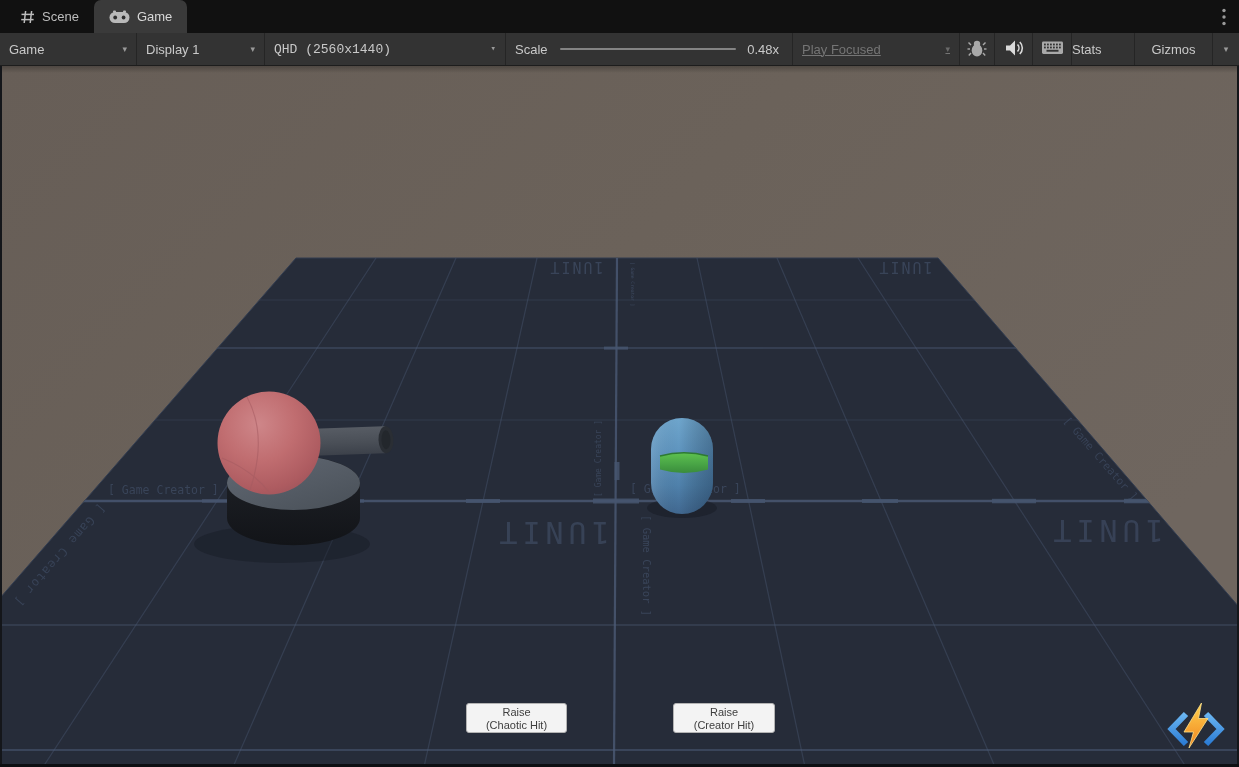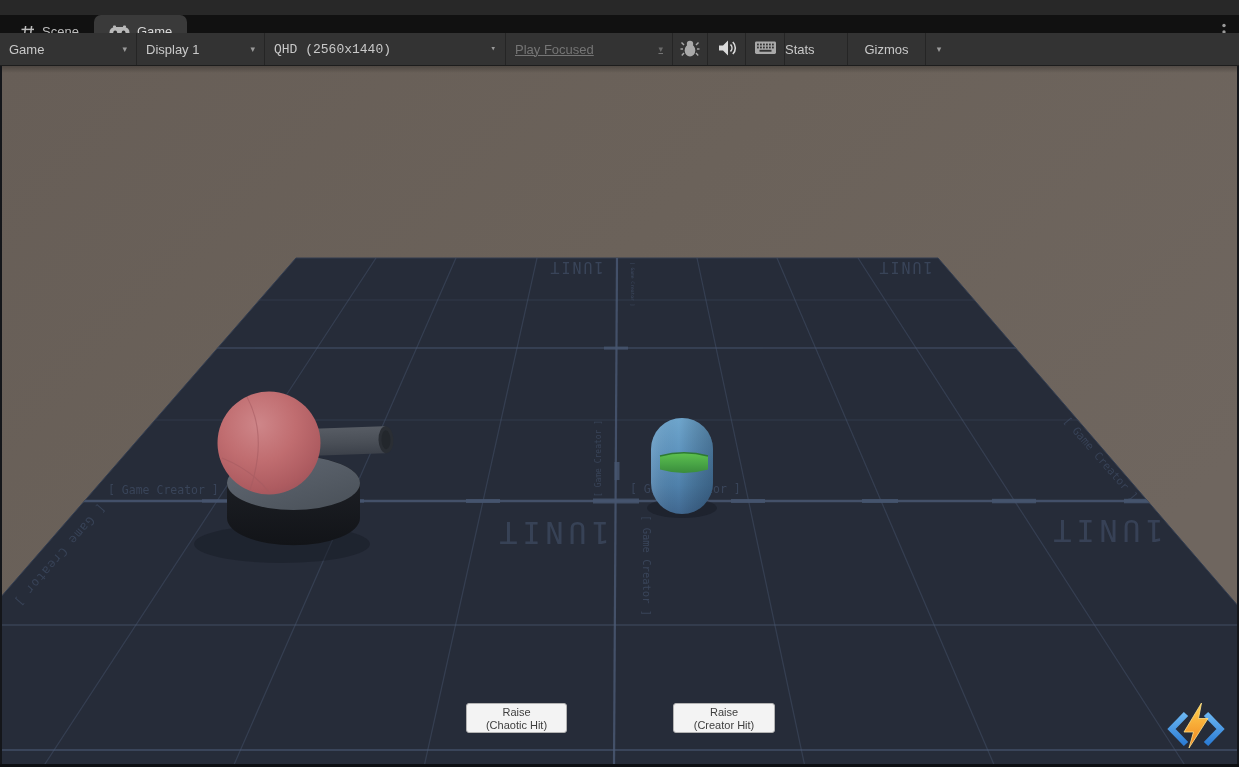--- a/index.html
+++ b/index.html
@@ -2,21 +2,21 @@
 <html><head>
 <meta charset="utf-8">
 <title>Game View</title>
 <style>
   * { margin:0; padding:0; box-sizing:border-box; }
   html,body { width:1239px; height:767px; overflow:hidden; background:#282828;
               font-family:"Liberation Sans", sans-serif; }
   #app { position:relative; width:1239px; height:767px; }
 
   
-  .tabbar { position:absolute; top:15px; left:0; width:1239px; height:33px;
+  .tabbar { position:absolute; top:0; left:0; width:1239px; height:33px;
             background:#111111; display:flex; align-items:flex-end; }
   .tab { height:33px; display:flex; align-items:center; gap:7px; padding:0 15px;
          color:#bdbdbd; font-size:13px; cursor:default; white-space:nowrap; }
   .tab.first { margin-left:6px; }
   .tab.active { background:#3a3a3a; border-radius:7px 7px 0 0; color:#d8d8d8; }
   .tab .ticon { display:flex; align-items:center; }
   .kebab { margin-left:auto; height:33px; width:30px; display:flex; align-items:center; justify-content:center; }
 
   
   .toolbar { position:absolute; top:33px; left:0; width:1239px; height:33px;
@@ -101,20 +101,25 @@
       <span class="arrow">▾</span>
     </div>
     <div class="seg w-display">
       <span>Display 1</span>
       <span class="arrow">▾</span>
     </div>
     <div class="seg w-res">
       <span>QHD (2560x1440)</span>
       <span class="arrow">▾</span>
     </div>
+    <div class="seg w-scale">
+      <span>Scale</span>
+      <div class="track"></div>
+      <span class="scaleval">0.48x</span>
+    </div>
     <div class="seg w-play">
       <span>Play Focused</span>
       <span class="arrow">▾</span>
     </div>
     <div class="seg w-bug">
       <span>
         <svg width="22" height="22" viewBox="0 0 22 22">
           <g stroke="#a9a9a9" stroke-width="1.4" fill="none">
             <path d="M5,8 L2.5,5.5"></path>
               <path d="M17,8 L19.5,5.5"></path>

